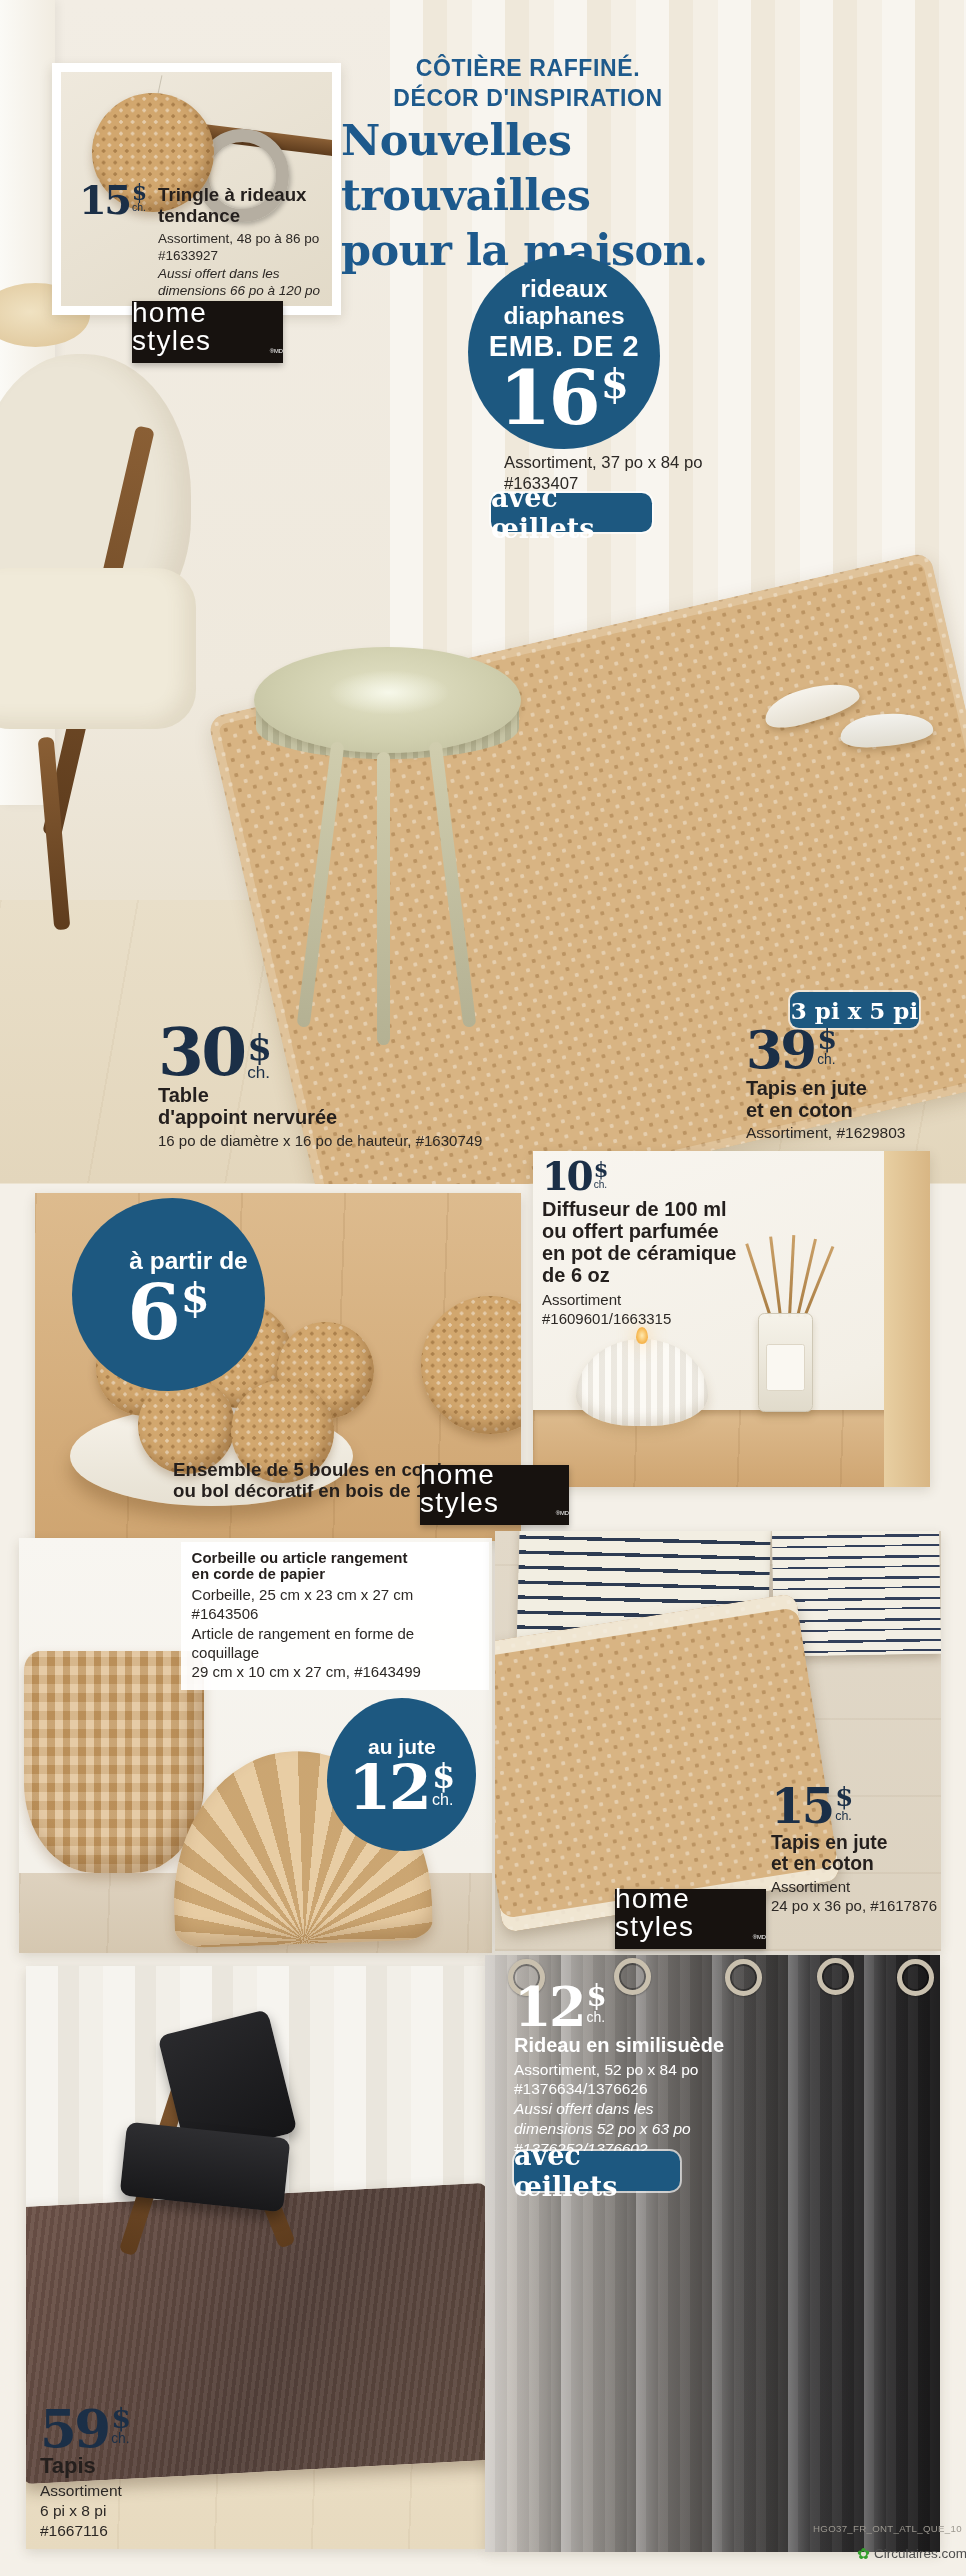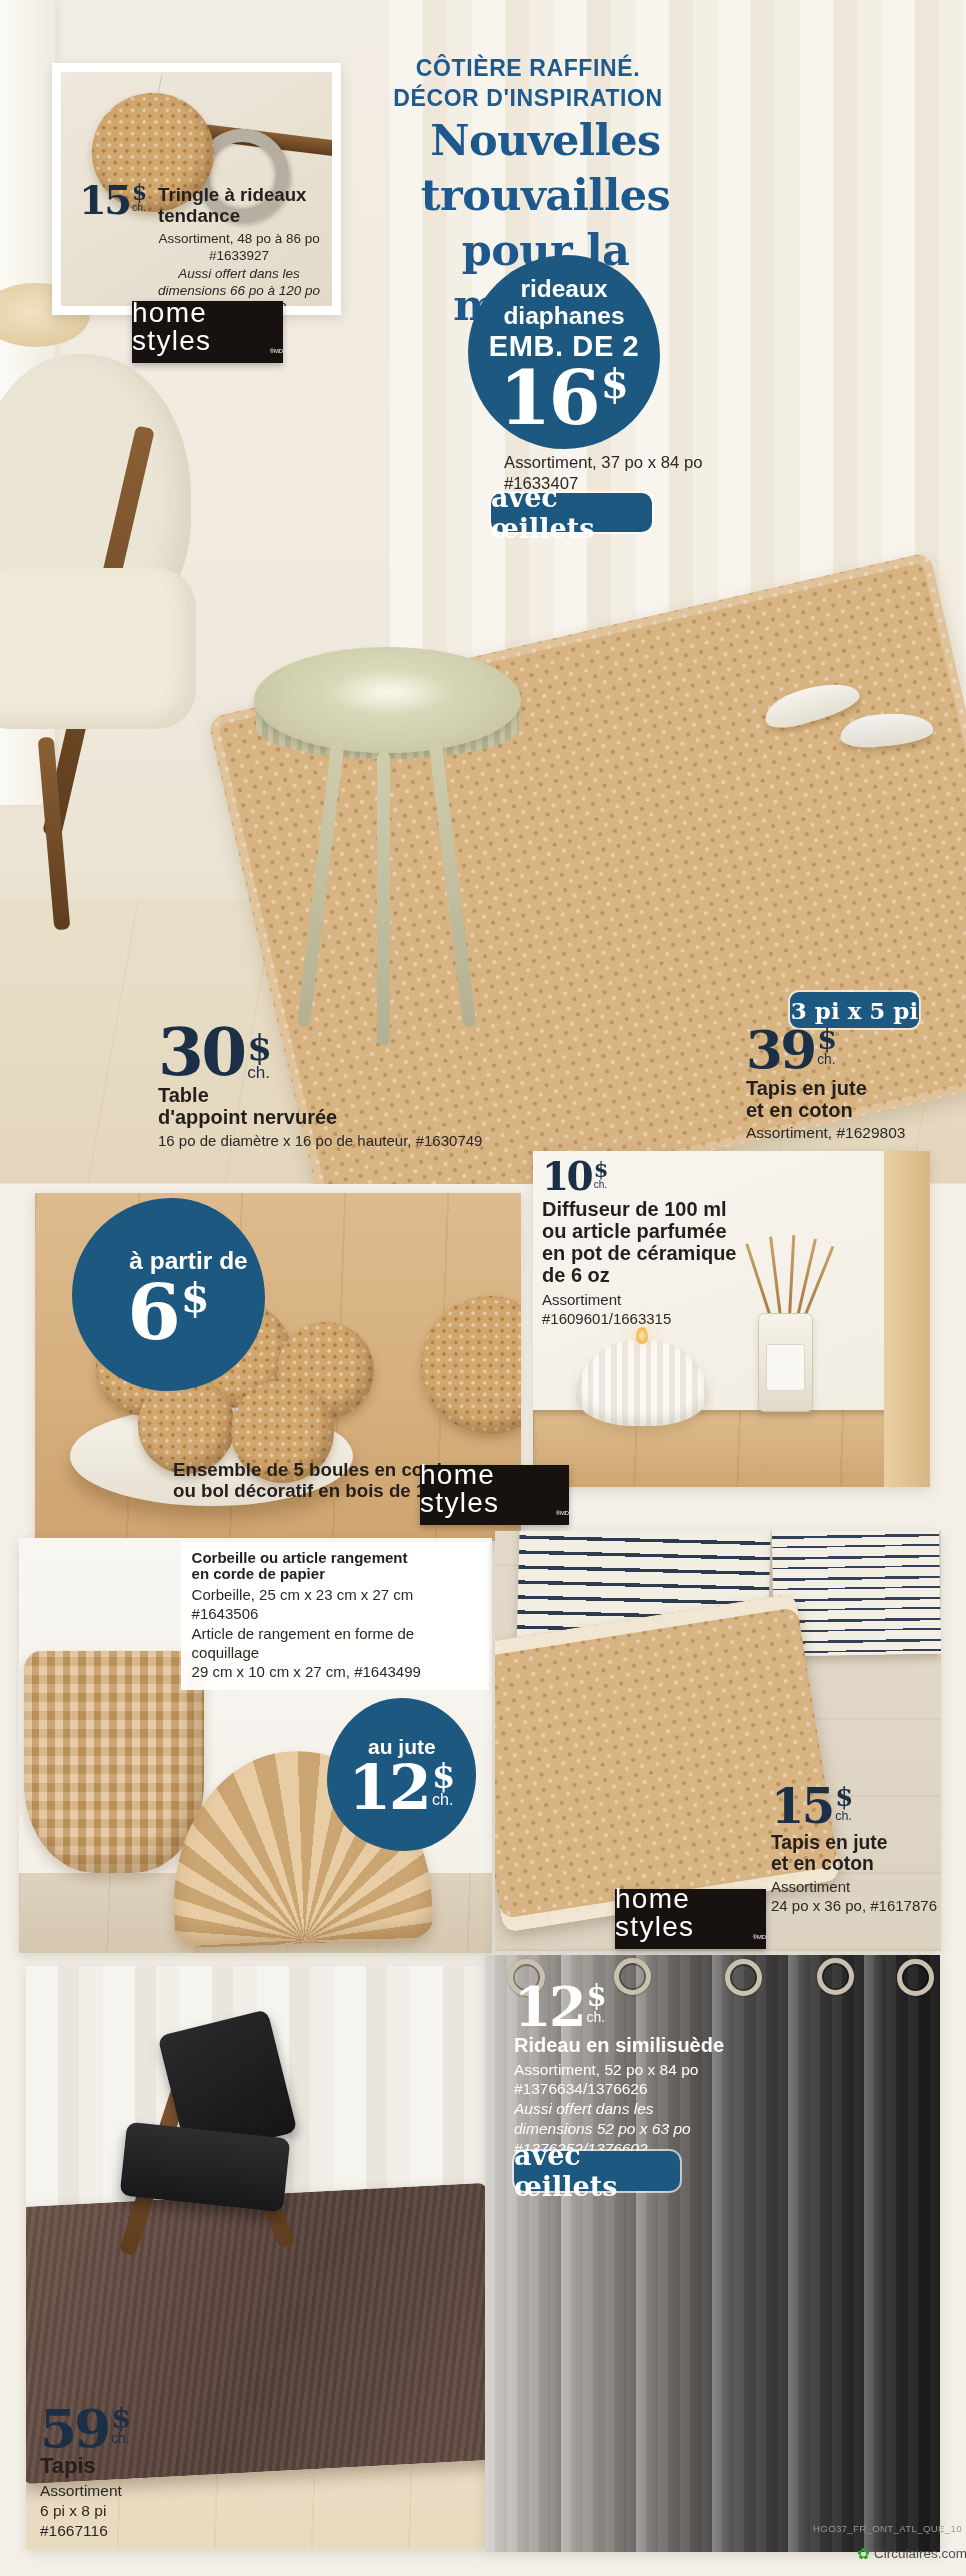--- a/index.html
+++ b/index.html
@@ -3,21 +3,21 @@
 <meta charset="utf-8">
 <style>
   html,body{margin:0;padding:0;background:#e9e5dc;}
   .page{position:relative;width:966px;height:2576px;background:#f4f0e8;overflow:hidden;
         font-family:"Liberation Sans",sans-serif;}
   .abs{position:absolute;}
   .shadow{box-shadow:0 3.9px 11.6px rgba(60,45,20,.15);}
 
   
   .eyebrow{font-weight:700;font-size:23px;line-height:30px;color:#1e5a8c;letter-spacing:0.6px;text-align:center;}
-  .title{font-family:"DejaVu Serif",serif;font-weight:700;font-size:43px;line-height:55px;color:#1d598c;text-align:center;letter-spacing:-0.6px;padding-left:35px;}
+  .title{font-family:"DejaVu Serif",serif;font-weight:700;font-size:43px;line-height:55px;color:#1d598c;text-align:left;letter-spacing:-0.6px;}
   .p-name{font-weight:700;color:#241f1d;line-height:1.1;}
   .p-details{color:#2c2825;line-height:1.28;}
   .note{font-style:italic;}
   .t-white{color:#fff !important;}
 
   
   .price{display:inline-flex;align-items:flex-start;font-family:"DejaVu Serif",serif;font-weight:700;
          line-height:.82;color:#1b2f47;}
   .p-num{letter-spacing:-2.6px;}
   .p-side{display:inline-flex;flex-direction:column;align-items:flex-start;margin-left:2.6px;}
@@ -105,21 +105,21 @@
           <span class="p-num">15</span>
             <span class="p-side">
               <span class="p-cur">$</span>
               <span class="p-unit">ch.</span>
             </span>
         </div>
         <div class="abs p-name" style="left:97px;top:113px;font-size:18.7px;">
           <div>Tringle à rideaux</div>
           <div>tendance</div>
         </div>
-        <div class="abs p-details" style="left:97px;top:158px;font-size:13.5px;text-align:center;">
+        <div class="abs p-details" style="left:97px;top:158px;font-size:13.5px;">
           <div>Assortiment, 48 po à 86 po</div>
           <div>#1633927</div>
           <div class="note">Aussi offert dans les</div>
           <div class="note">dimensions 66 po à 120 po</div>
           <div class="note">18 $, #1633923</div>
         </div>
       </div>
     </div>
     <div class="abs hs-logo" style="left:132px;top:301px;width:151px;height:54px;">
       <span class="hs-text">home styles</span>
@@ -231,21 +231,21 @@
     <div class="abs" style="left:9px;top:10.3px;">
       <div class="price" style="font-size:39px;">
         <span class="p-num">10</span>
           <span class="p-side">
             <span class="p-cur">$</span>
             <span class="p-unit">ch.</span>
           </span>
       </div>
       <div class="p-name" style="font-size:20px;margin-top:5.2px;">
         <div>Diffuseur de 100 ml</div>
-        <div>ou article parfumée</div>
+        <div>ou offert parfumée</div>
         <div>en pot de céramique</div>
         <div>de 6 oz</div>
       </div>
       <div class="p-details" style="font-size:15px;margin-top:3.2px;">
         <div>Assortiment</div>
         <div>#1609601/1663315</div>
       </div>
     </div>
   </div>
 

